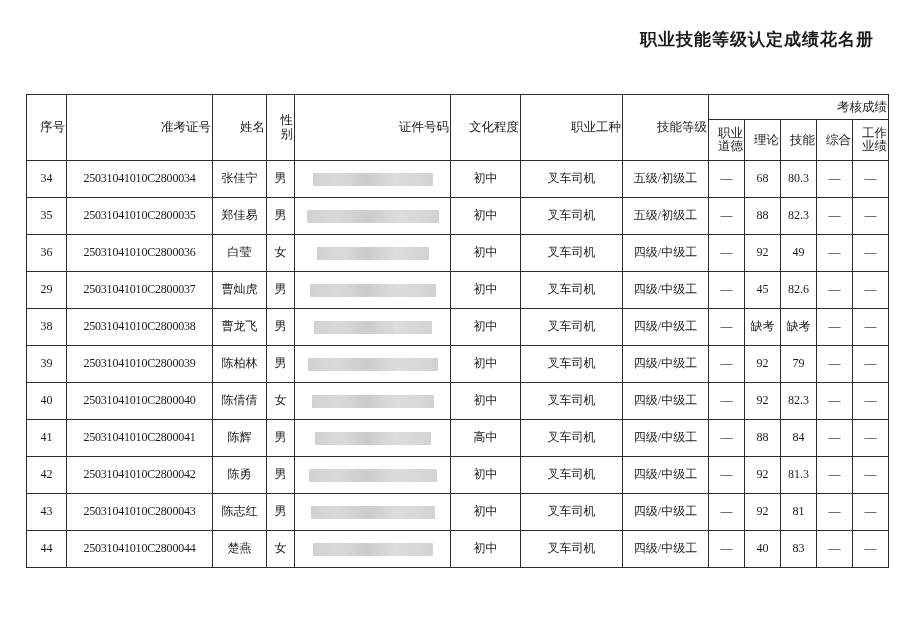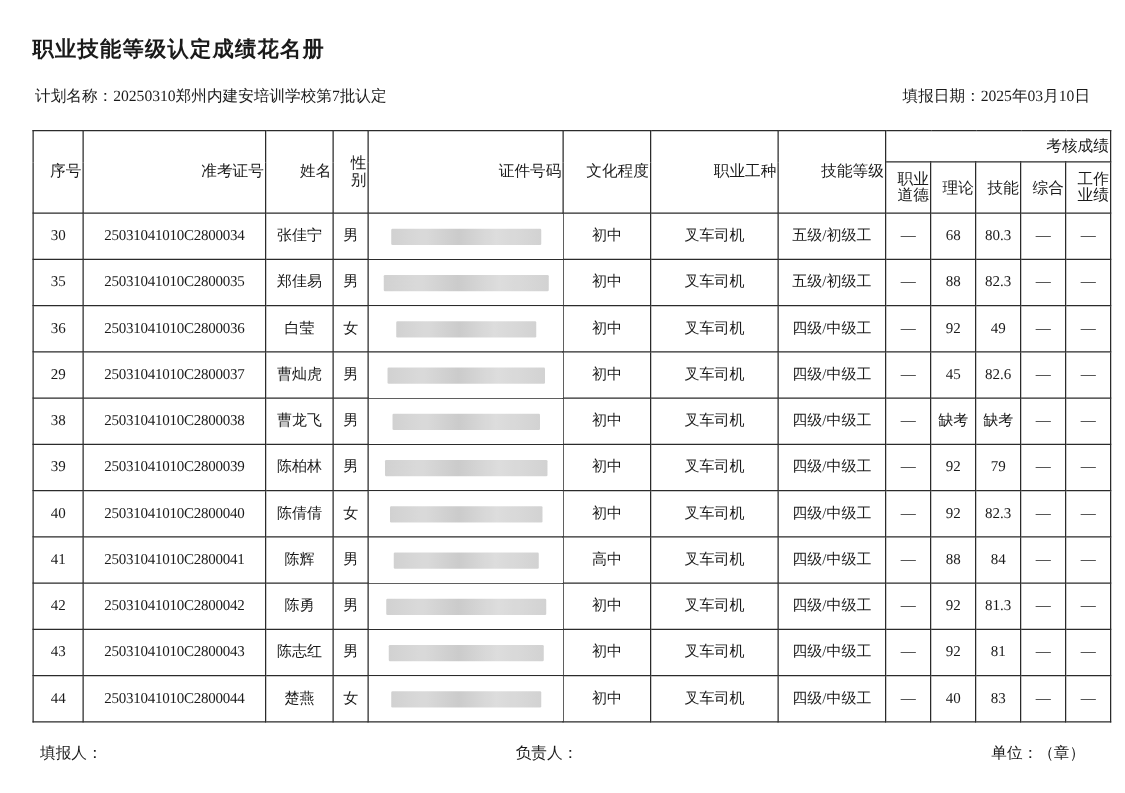--- a/index.html
+++ b/index.html
@@ -16,26 +16,26 @@
     overflow: hidden;
   }
   .page {
     width: 900px;
     height: 634px;
     position: relative;
     box-sizing: border-box;
     padding: 0 26px;
   }
   .doc-title {
-    text-align: left;
+    text-align: right;
     font-size: 17px;
     font-weight: bold;
     letter-spacing: 1px;
     margin-top: 28px;
-    margin-bottom: 18px;
+    margin-bottom: 34px;
     font-family: "Liberation Sans", "DejaVu Sans", sans-serif;
   }
   .meta-row {
     display: flex;
     justify-content: space-between;
     align-items: baseline;
     font-size: 12.5px;
     margin-bottom: 9px;
     padding: 0 2px;
   }
@@ -124,24 +124,20 @@
   col.c-comp { width: 36px; }
   col.c-perf { width: 36px; }
 </style>
 </head>
 <body>
 
 <div class="page">
 
   <div class="doc-title">职业技能等级认定成绩花名册</div>
 
-  <div class="meta-row">
-    <span class="meta-left"><span>计划名称：</span><span>20250310郑州内建安培训学校第7批认定</span></span>
-    <span class="meta-right"><span>填报日期：</span><span>2025年03月10日</span></span>
-  </div>
 
   <div class="meta-row">
   </div>
 
   <table class="roster">
     <colgroup>
       <col class="c-seq">
         <col class="c-cert">
         <col class="c-name">
         <col class="c-sex">
@@ -181,21 +177,21 @@
         <th class="th-narrow">技能</th>
         <th class="th-narrow">综合</th>
         <th class="th-narrow">
             <span class="two-line">工作</span>
             <span class="two-line">业绩</span>
           </th>
       </tr>
     </thead>
     <tbody id="roster-body">
         <tr>
-          <td>30</td>
+          <td>34</td>
           <td class="cert-no">25031041010C2800034</td>
           <td class="name">张佳宁</td>
           <td>男</td>
           <td class="idnum">
             <span class="redact" style="width: 120px;"></span>
           </td>
           <td>初中</td>
           <td>叉车司机</td>
           <td>五级/初级工</td>
           <td>—</td>
@@ -370,19 +366,14 @@
           <td>四级/中级工</td>
           <td>—</td>
           <td>40</td>
           <td>83</td>
           <td>—</td>
           <td>—</td>
         </tr>
       </tbody>
   </table>
 
-  <div class="footer-row">
-    <span>填报人：</span>
-    <span>负责人：</span>
-    <span>单位：（章）</span>
-  </div>
 
 </div>
 
 </body></html>

